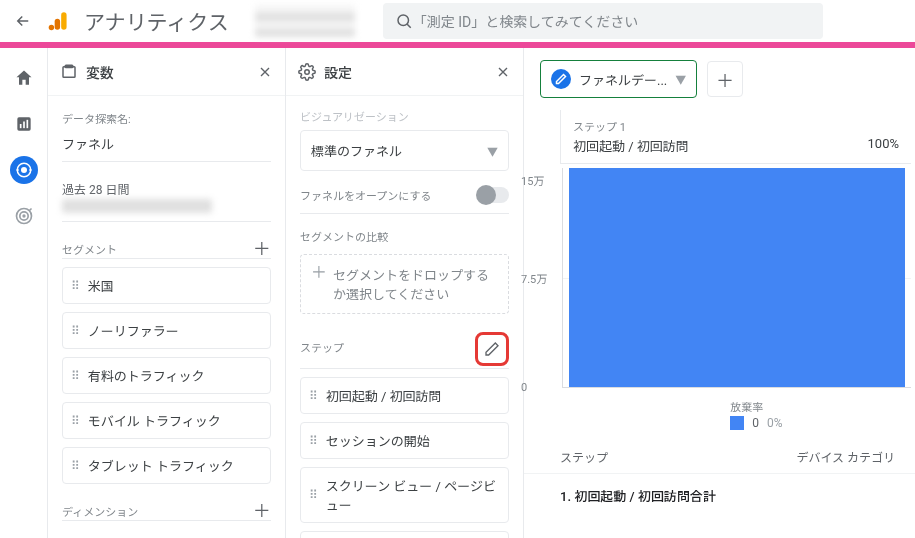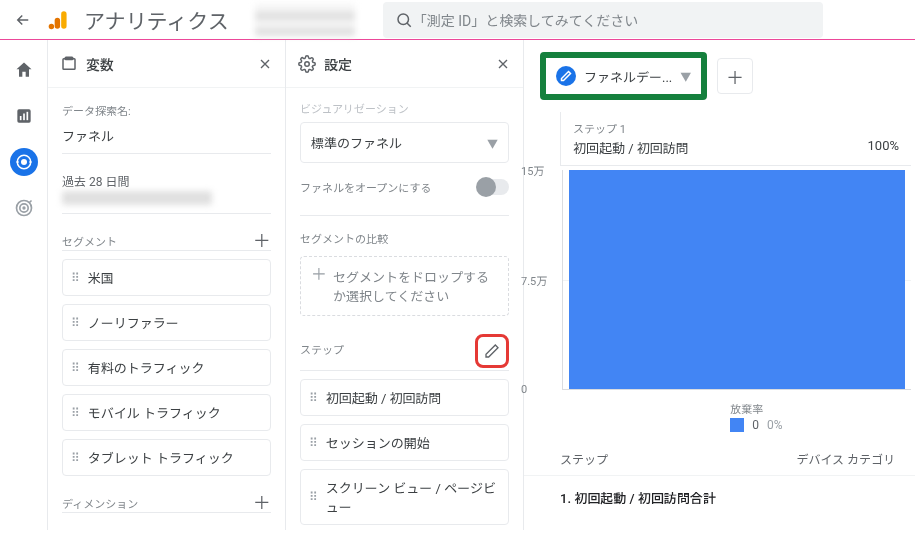--- a/index.html
+++ b/index.html
@@ -1,19 +1,19 @@
 <!DOCTYPE html>
 <html><head>
 <meta charset="utf-8">
 <style>
 * { box-sizing: border-box; margin: 0; padding: 0; }
 body { font-family: "Roboto", "Noto Sans JP", Arial, sans-serif; font-size: 13px; color: #5f6368; background: #fff; width: 915px; height: 538px; overflow: hidden; }
 
 
-.header { display: flex; align-items: center; height: 40px; border-bottom: 1px solid #ec4899; padding: 0 8px; gap: 8px; }
+.header { display: flex; align-items: center; height: 48px; border-bottom: 6px solid #ec4899; padding: 0 8px; gap: 8px; }
 .header .back-arrow { font-size: 18px; color: #5f6368; padding: 6px; }
 .header .logo { display: inline-flex; align-items: center; }
 .header .app-title { font-size: 21px; color: #5f6368; margin-left: 4px; }
 .header .account-blur { width: 100px; height: 32px; margin-left: 18px; filter: blur(3px); background: repeating-linear-gradient(0deg,#e0e0e0 0 8px,#f5f5f5 8px 16px); border-radius: 2px; }
 .header .search-box { display: flex; align-items: center; background: #f1f3f4; border-radius: 4px; height: 36px; margin-left: 20px; padding: 0 12px; flex: 1; max-width: 440px; }
 .header .search-box .search-placeholder { color: #80868b; font-size: 14px; }
 
 
 .body { display: flex; height: calc(100% - 48px); }
 .nav-rail { width: 48px; border-right: 1px solid #e8eaed; display: flex; flex-direction: column; align-items: center; padding-top: 16px; gap: 18px; }
@@ -38,33 +38,33 @@
 .section-title-row { display: flex; align-items: center; justify-content: space-between; margin-top: 18px; border-bottom: 1px solid #e8eaed; padding-bottom: 0; }
 .section-title { font-size: 11px; color: #80868b; }
 .plus-btn { font-size: 18px; color: #5f6368; line-height: 1; }
 
 .chip { display: flex; align-items: center; border: 1px solid #e8eaed; border-radius: 4px; padding: 8px 8px; margin-top: 8px; font-size: 13px; color: #3c4043; gap: 8px; background:#fff; }
 .drag-handle { color: #9aa0a6; font-size: 12px; line-height:1; }
 
 .dropdown { display: flex; align-items: center; justify-content: space-between; border: 1px solid #e8eaed; border-radius: 4px; padding: 10px 10px; margin-top: 6px; font-size: 13px; color: #3c4043; }
 .caret { font-size: 11px; color: #9aa0a6; }
 
-.toggle-row { display:flex; align-items:center; justify-content:space-between; margin-top:16px; border-bottom:1px solid #e8eaed; padding-bottom:20px;}
+.toggle-row { display:flex; align-items:center; justify-content:space-between; margin-top:16px; border-bottom:1px solid #e8eaed; padding-bottom:10px;}
 .toggle { width: 32px; height: 16px; background: #e8eaed; border-radius: 10px; position: relative; }
 .toggle::after { content:''; position:absolute; left:-1px; top:-2px; width:20px; height:20px; border-radius:50%; background:#9aa0a6; }
 
 .drop-zone { border: 1px dashed #dadce0; border-radius: 4px; padding: 10px; margin-top: 10px; font-size: 13px; color: #80868b; display:flex; gap:6px; align-items:flex-start;}
 
 .steps-header { display:flex; align-items:center; justify-content:space-between; margin-top:16px; border-bottom:1px solid #e8eaed; padding-bottom:4px;}
 .edit-icon-box { border: 3px solid #e53935; border-radius: 8px; width: 34px; height: 34px; display:flex; align-items:center; justify-content:center; position:relative; top:2px;}
 .pencil { color:#5f6368; }
 
 
 .canvas-tabs { display:flex; align-items:center; padding:12px 16px; gap:10px;}
-.tab { display:flex; align-items:center; gap:8px; border:6px solid #15803d; border-radius:4px; padding:8px 10px; font-size:13px; color:#3c4043;}
+.tab { display:flex; align-items:center; gap:8px; border:1px solid #15803d; border-radius:4px; padding:8px 10px; font-size:13px; color:#3c4043;}
 .tab .edit-circle { width:20px; height:20px; border-radius:50%; background:#1a73e8; color:#fff; display:flex; align-items:center; justify-content:center;}
 .add-tab { width:36px; height:36px; border:1px solid #e8eaed; border-radius:4px; display:flex; align-items:center; justify-content:center; font-size:18px; color:#5f6368;}
 
 .chart-area { padding: 0 4px 0 36px; }
 .step-heading { border:1px solid #e8eaed; border-top:none; border-right:none; padding:8px 12px; }
 .step-heading .kicker { font-size:11px; color:#80868b;}
 .step-heading .name-row { display:flex; justify-content:space-between; font-size:13px; color:#3c4043; margin-top:2px;}
 
 .chart-box { position:relative; height:220px; border-left:1px solid #dadce0; border-bottom:1px solid #dadce0; margin-top:4px; margin-left:2px;}
 .chart-bar { position:absolute; left:6px; top:0; bottom:0; right:6px; background:#4285f4; }
@@ -271,21 +271,21 @@
     <div class="chart-area">
       <div class="step-heading">
         <div class="kicker">ステップ 1</div>
         <div class="name-row">
           <span>初回起動 / 初回訪問</span>
           <span>100%</span>
         </div>
       </div>
 
       <div class="chart-box">
-        <div class="y-tick" style="top:0;">15万</div>
+        <div class="y-tick" style="top:12px;">15万</div>
         <div class="y-grid" style="top:50%;"></div>
         <div class="y-tick" style="top:50%;">7.5万</div>
         <div class="y-tick" style="top:100%;">0</div>
         <div class="chart-bar"></div>
       </div>
 
       <div class="legend">
         <div>
           <div class="label-small">放棄率</div>
           <div style="display:flex;align-items:center;gap:8px;">

